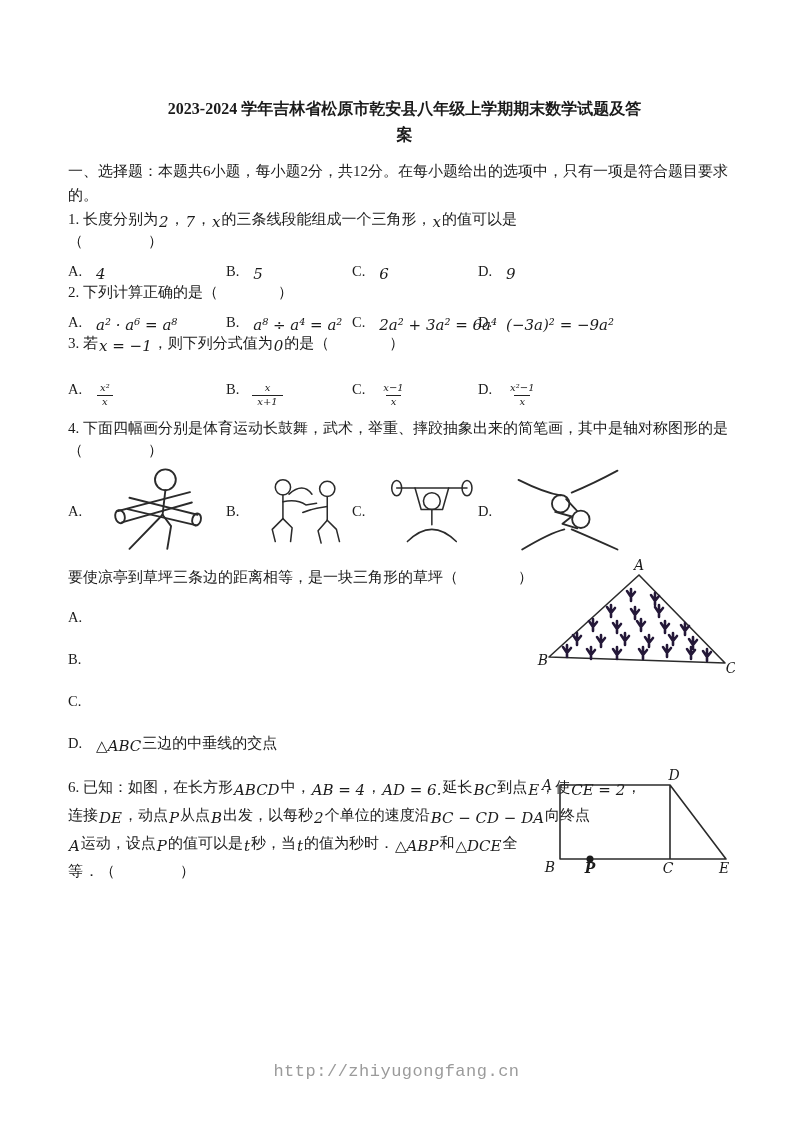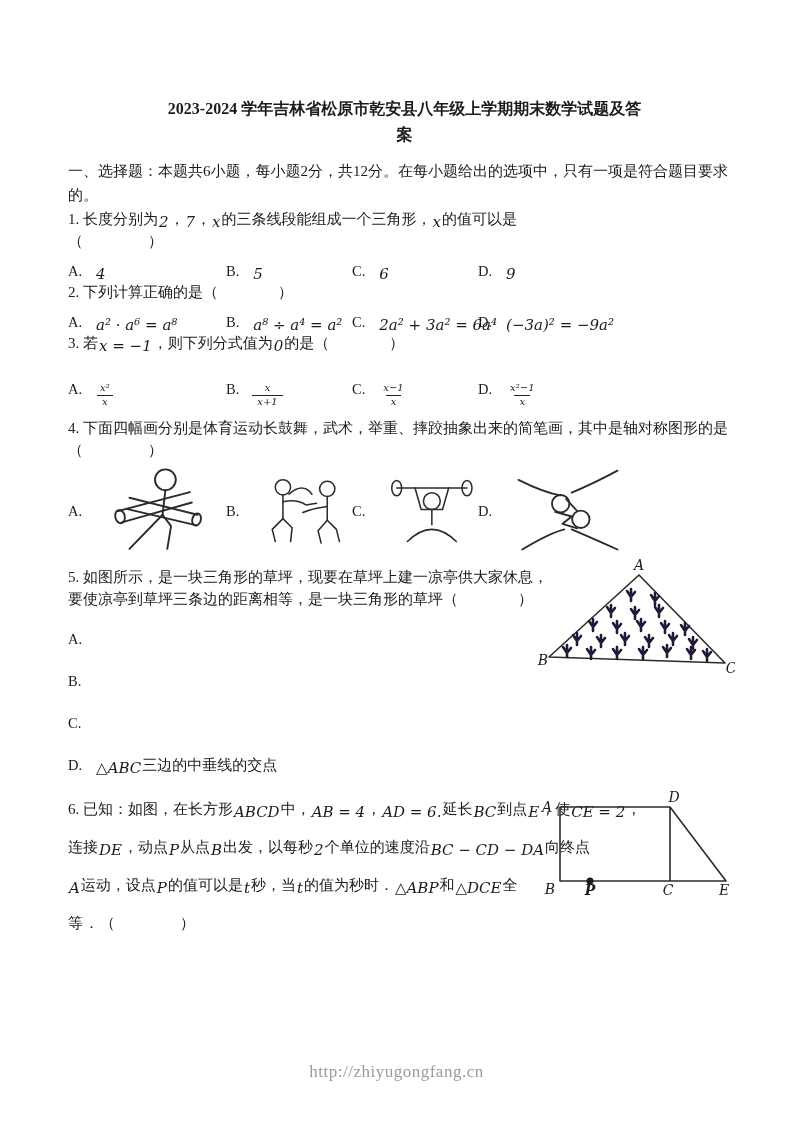--- a/index.html
+++ b/index.html
@@ -29,26 +29,26 @@
   .optfracrow { margin-top:9px; height:54px; }
   .figrow { display:grid; grid-template-columns:158px 126px 126px 1fr; margin-top:5px;
             height:90px; align-items:center; }
   .figcell { display:flex; align-items:center; gap:8px; }
   .sketch { stroke:#2b2b2b; stroke-width:2; fill:none; stroke-linecap:round; stroke-linejoin:round; }
   .qblock { position:relative; }
   .q5block { margin-top:12px; }
   .q5opt { margin-top:18px; display:flex; align-items:center; line-height:24px; }
   .trifig { position:absolute; right:6px; top:-8px; }
   .q6block { margin-top:20px; }
-  .q6line { margin-top:14px; line-height:24px; }
+  .q6line { margin-top:4px; line-height:24px; }
   .q6line:first-child { margin-top:8px; }
   .rectfig { position:absolute; right:0; top:-10px; }
   .svglabel { font-family:"DejaVu Serif",serif; font-style:italic; font-size:14px; fill:#1b1b1b; }
   .footer { position:absolute; left:0; right:0; top:1062px; text-align:center;
-            font-family:Liberation Serif, serif;
+            font-family:Liberation Mono, monospace;
             font-size:17px; color:#9b9b9b; letter-spacing:0.5px; }
 </style>
 </head>
 <body>
 
 <div class="page">
 
   <div class="title">
     <div>2023-2024 学年吉林省松原市乾安县八年级上学期期末数学试题及答</div>
     <div>案</div>
@@ -191,21 +191,20 @@
           <path d="M46,49 L64,54 L54,62 L70,67"></path>
           <path d="M58,35 L70,48"></path>
           <path d="M10,90 Q40,72 56,68"></path>
           <path d="M64,68 Q92,80 114,90"></path>
         </g>
       </svg>
     </div>
   </div>
 
   <div class="qblock q5block">
-    <div class="qline nowrap">5. 如图所示，是一块三角形的草坪，现要在草坪上建一凉亭供大家休息，</div>
     <div class="qline nowrap">要使凉亭到草坪三条边的距离相等，是一块三角形的草坪（　　　　）</div>
     <div class="q5opt">
       <span class="olab">A.</span>
     </div>
     <div class="q5opt">
       <span class="olab">B.</span>
     </div>
     <div class="q5opt">
       <span class="olab">C.</span>
     </div>

